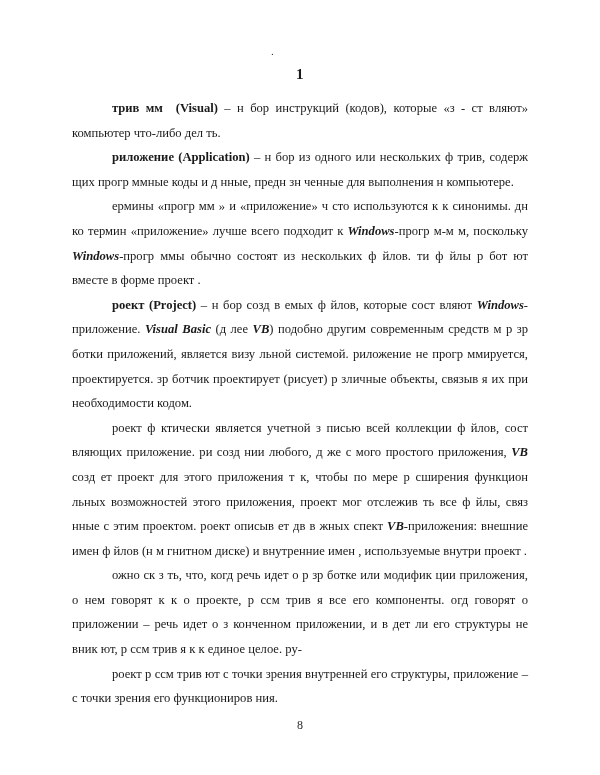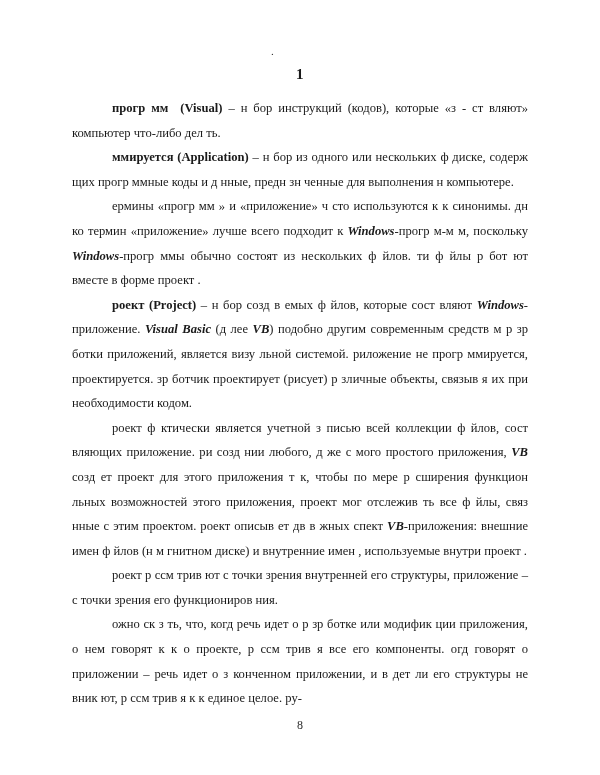--- a/index.html
+++ b/index.html
@@ -85,31 +85,31 @@
 <body>
 
 <div class="page">
 
   <div class="top-mark">.</div>
 
   <div class="heading">1</div>
 
   <div class="body-col">
 
-    <p class="para"><b class="term">прогр мм</b>&nbsp; <b class="term">(Visual)</b><span> – н бор инструкций (кодов), которые «з - ст вляют» компьютер что-либо дел ть.</span></p>
+    <p class="para"><b class="term">трив мм</b>&nbsp; <b class="term">(Visual)</b><span> – н бор инструкций (кодов), которые «з - ст вляют» компьютер что-либо дел ть.</span></p>
 
-    <p class="para"><b class="term">ммируется</b> <b class="term">(Application)</b><span> – н бор из одного или нескольких ф диске, содерж щих прогр ммные коды и д нные, предн зн ченные для выполнения н  компьютере.</span></p>
+    <p class="para"><b class="term">риложение</b> <b class="term">(Application)</b><span> – н бор из одного или нескольких ф трив, содерж щих прогр ммные коды и д нные, предн зн ченные для выполнения н  компьютере.</span></p>
 
     <p class="para"><span>ермины «прогр мм » и «приложение» ч сто используются к к синонимы.  дн ко термин «приложение» лучше всего подходит к <i class="w">Windows</i>-прогр м-м м, поскольку <i class="w">Windows</i>-прогр ммы обычно состоят из нескольких ф йлов.  ти ф йлы р бот ют вместе в форме проект .</span></p>
 
     <p class="para"><b class="term">роект</b> <b class="term">(Project)</b><span> – н бор созд в емых ф йлов, которые сост вляют <i class="w">Windows</i>-приложение. <i class="w">Visual Basic</i> (д лее <i class="w">VB</i>) подобно другим современным средств м р зр ботки приложений, является визу льной системой.  риложение не прогр ммируется,  проектируется.  зр ботчик проектирует (рисует) р зличные объекты, связыв я их при необходимости кодом.</span></p>
 
     <p class="para"><span>роект ф ктически является учетной з писью всей коллекции ф йлов, сост вляющих приложение.  ри созд нии любого, д же с мого простого приложения, <i class="w">VB</i> созд ет проект для этого приложения т к, чтобы по мере р сширения функцион льных возможностей этого приложения, проект мог отслежив ть все ф йлы, связ нные с этим проектом.  роект описыв ет дв  в жных спект  <i class="w">VB</i>-приложения: внешние имен  ф йлов (н  м гнитном диске) и внутренние имен , используемые внутри проект .</span></p>
 
+    <p class="para"><span>ожно ск з ть, что, когд  речь идет о р зр ботке или модифик ции приложения, о нем говорят к к о проекте, р ссм трив я все его компоненты.  огд  говорят о приложении – речь идет о з конченном приложении, и в дет ли его структуры не вник ют, р ссм трив я к к единое целое.  ру-</span></p>
+
     <p class="para"><span>роект р ссм трив ют с точки зрения внутренней его структуры, приложение – с точки зрения его функциониров ния.</span></p>
-
-    <p class="para"><span>ожно ск з ть, что, когд  речь идет о р зр ботке или модифик ции приложения, о нем говорят к к о проекте, р ссм трив я все его компоненты.  огд  говорят о приложении – речь идет о з конченном приложении, и в дет ли его структуры не вник ют, р ссм трив я к к единое целое.  ру-</span></p>
 
   </div>
 
   <div class="footer">8</div>
 
 </div>
 
 </body></html>

